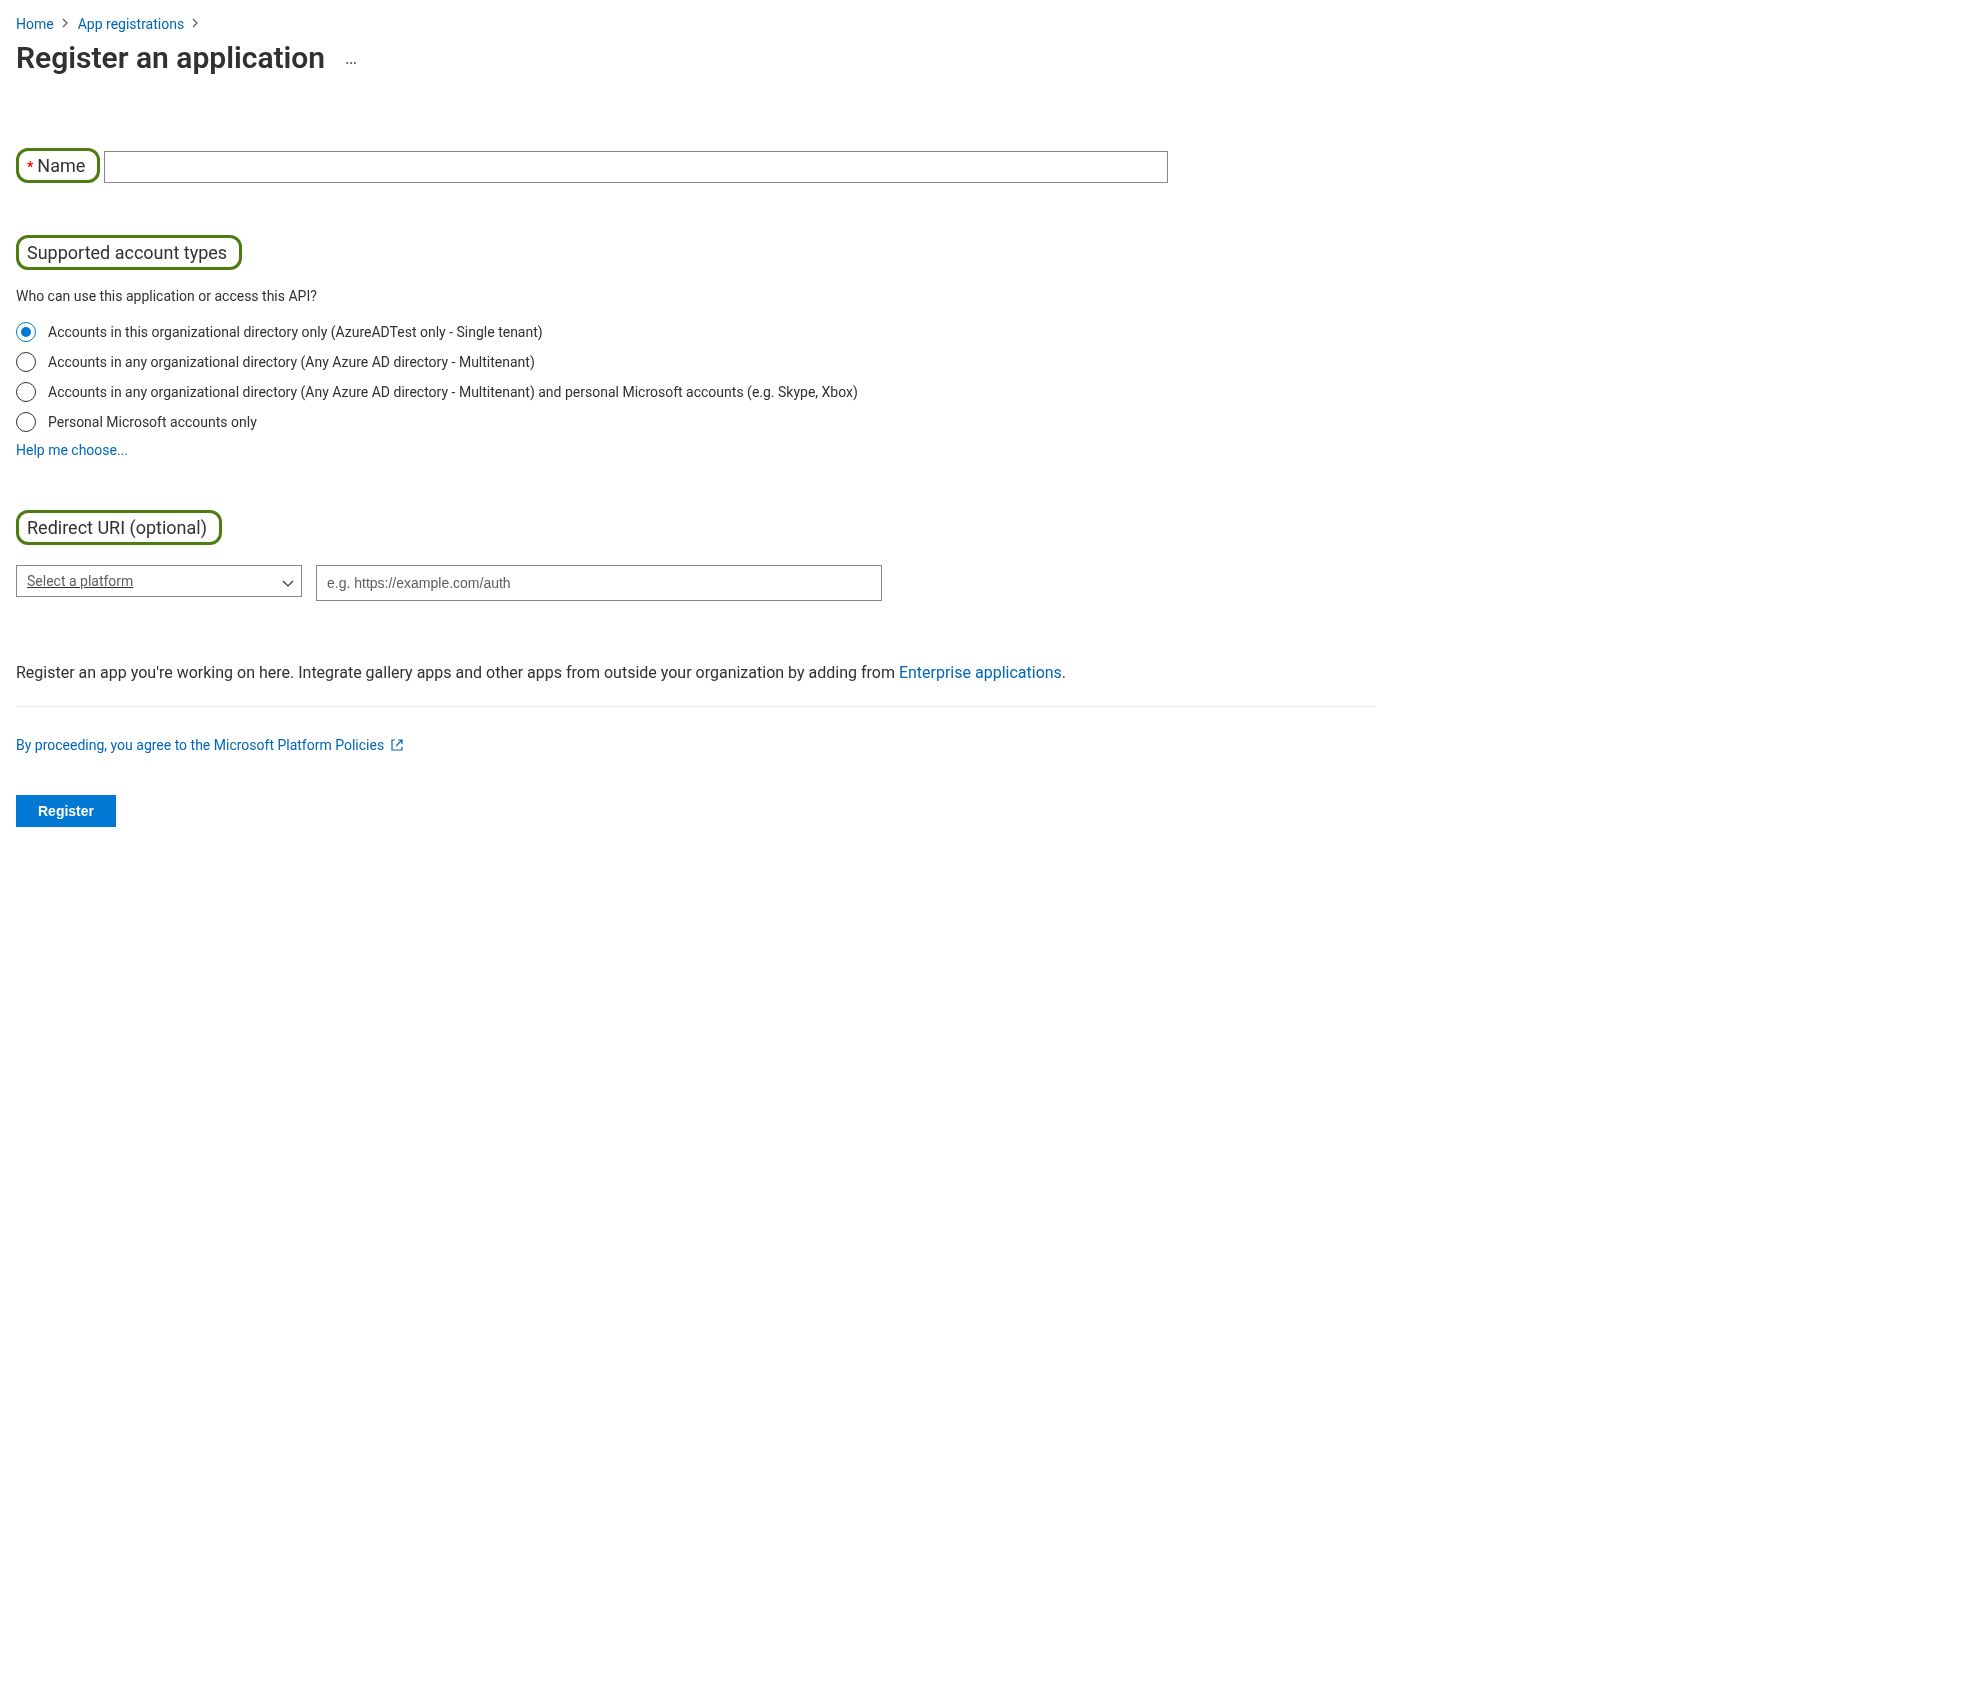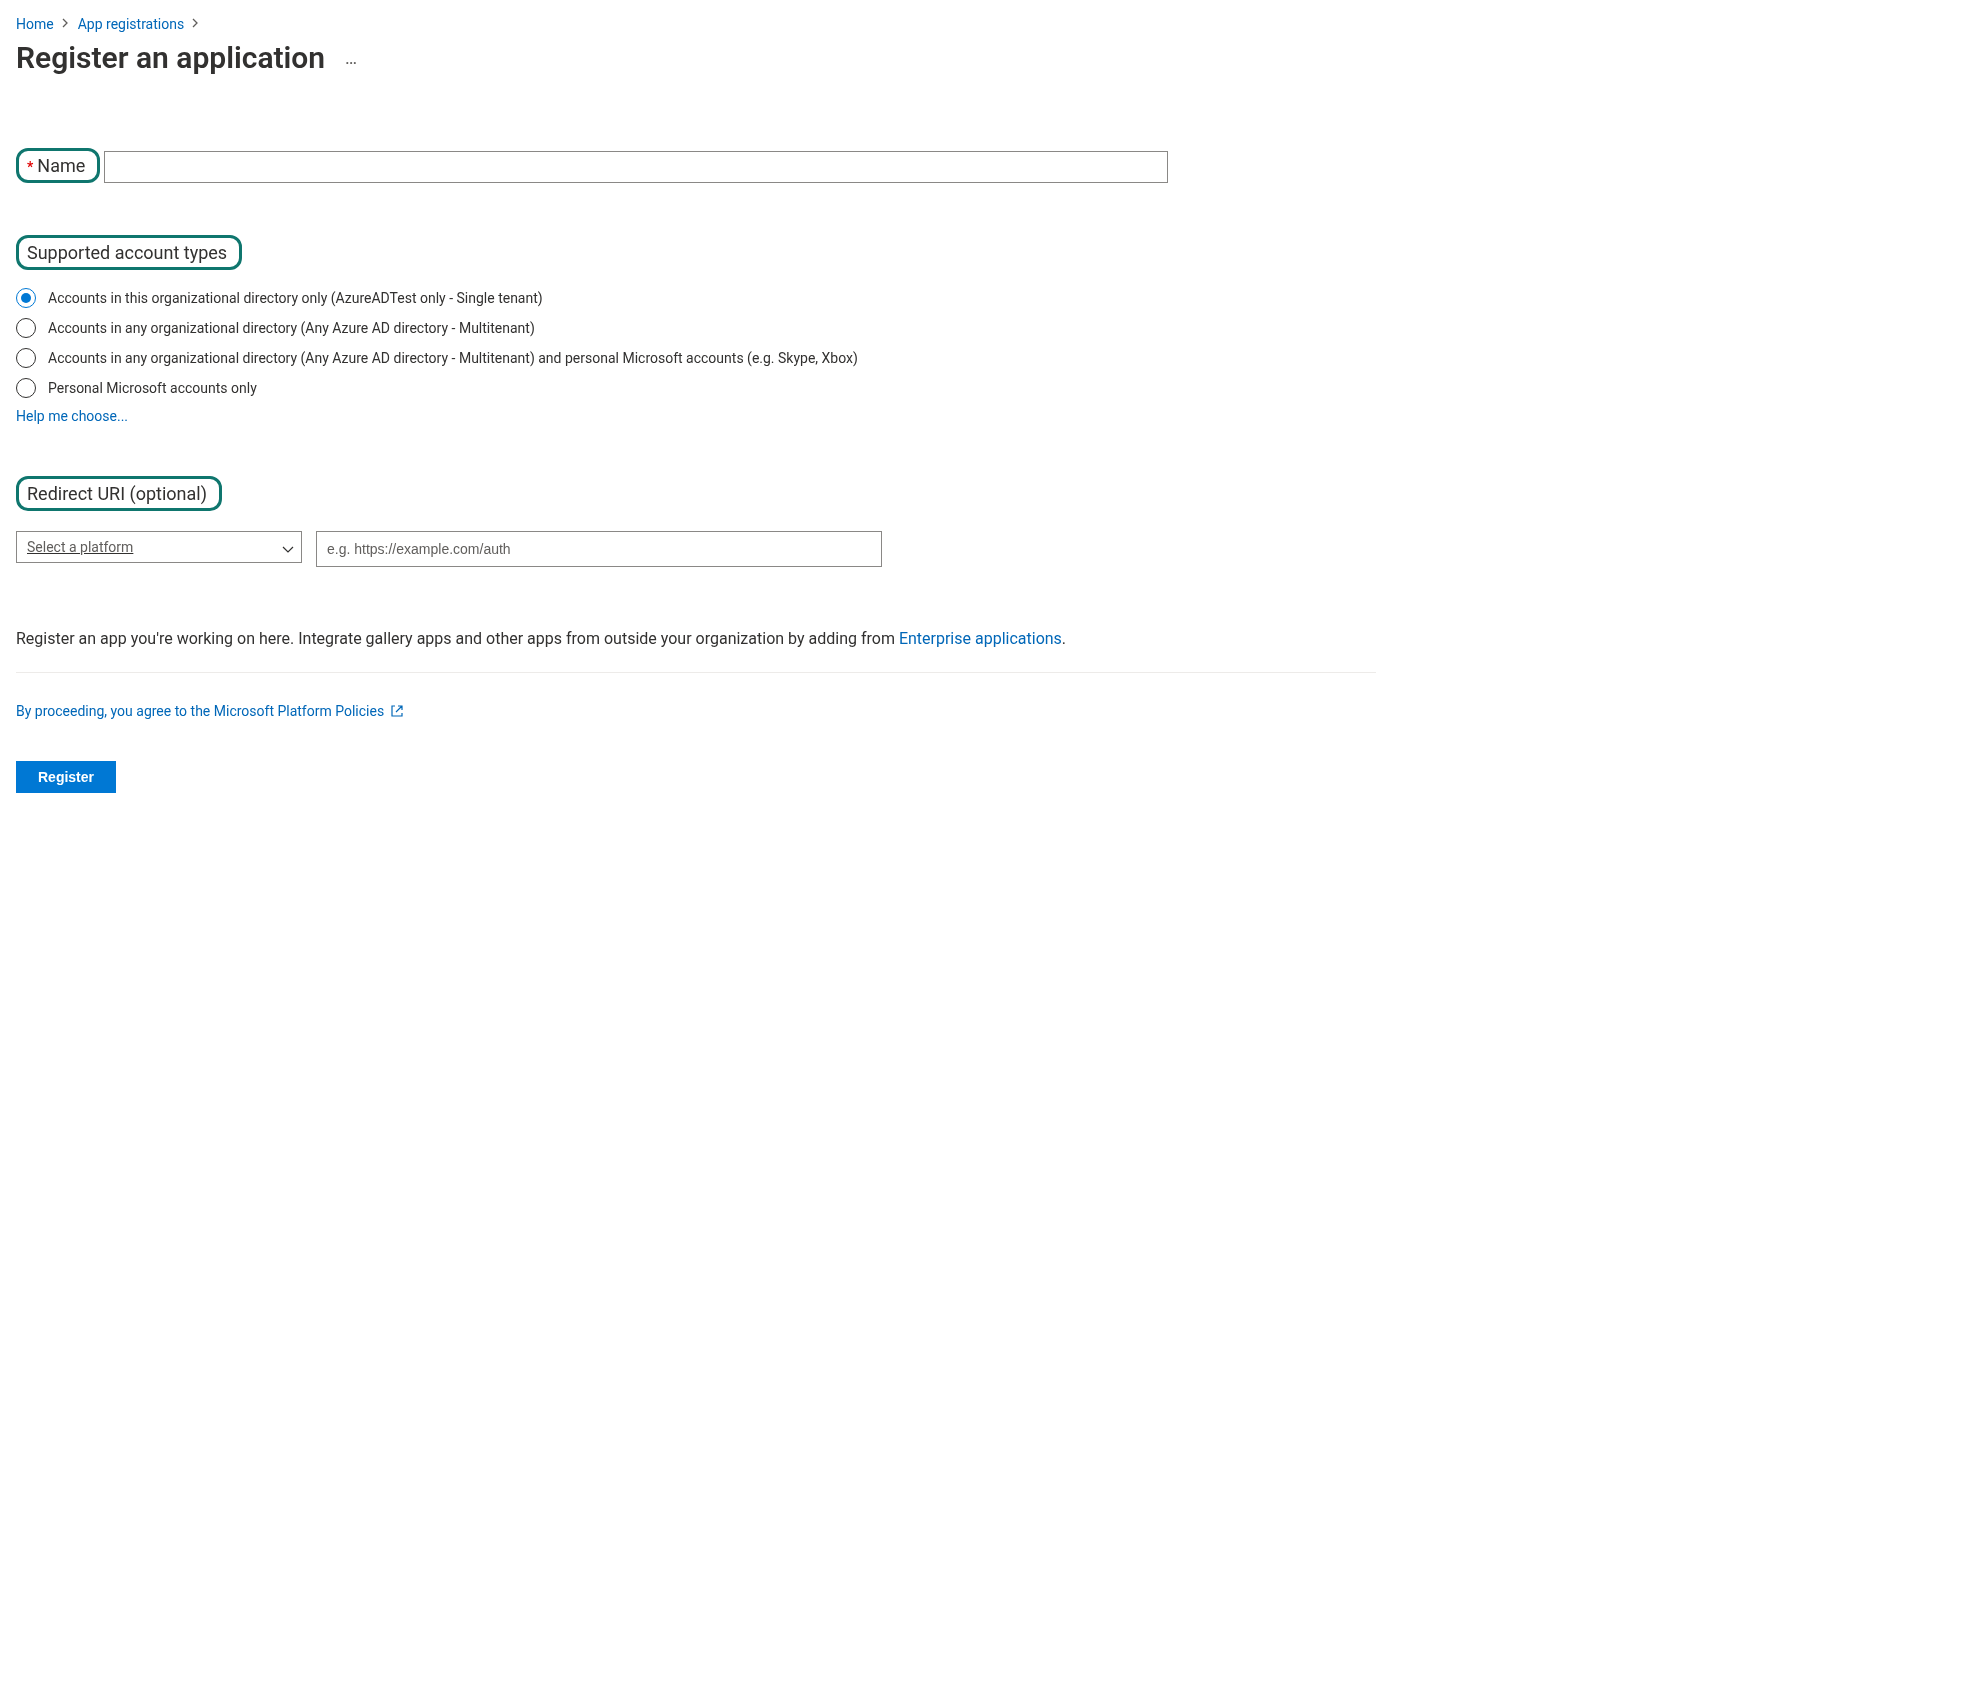--- a/index.html
+++ b/index.html
@@ -44,21 +44,21 @@
       color: #323130;
     }
     .more-dots {
       color: #605e5c;
       font-size: 18px;
       letter-spacing: 1px;
       cursor: pointer;
     }
     .highlight-box {
       display: inline-block;
-      border: 3px solid #0f766e;
+      border: 3px solid #4d7c0f;
       border-radius: 12px;
       padding: 4px 12px 4px 8px;
     }
     .required-asterisk {
       color: #e00000;
       font-weight: 600;
       margin-right: 4px;
     }
     .section-label {
       font-size: 18px;
@@ -229,20 +229,21 @@
     <input type="text" class="text-input" value="" style="">
   </div>
 
   <div class="section-spacer"></div>
 
   
   <div>
     <span class="highlight-box">
       <span class="section-label">Supported account types</span>
     </span>
+    <p class="section-help">Who can use this application or access this API?</p>
 
     <div class="radio-group">
       <label class="radio-option">
         <span class="radio-circle selected">
             <span class="radio-dot"></span>
           </span>
         <span class="radio-label">Accounts in this organizational directory only (AzureADTest only - Single tenant)</span>
       </label>
       <label class="radio-option">
         <span class="radio-circle"></span>

